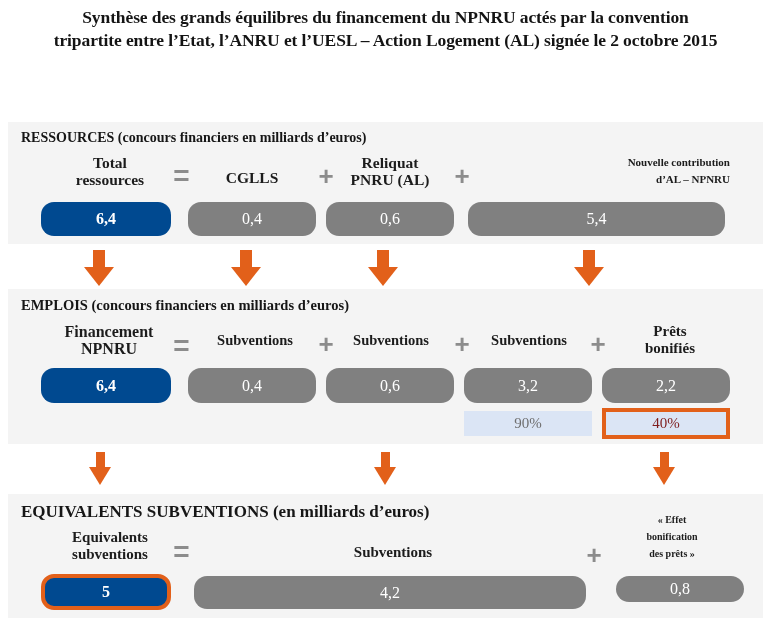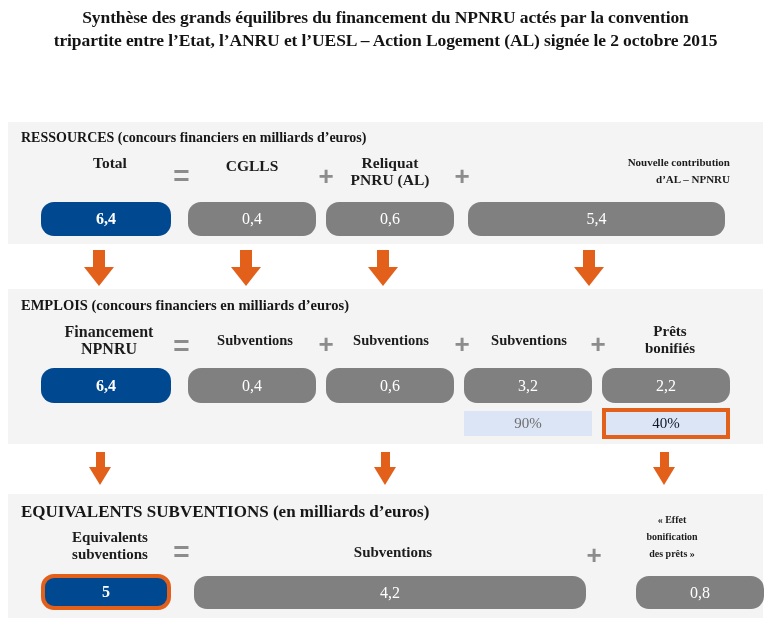--- a/index.html
+++ b/index.html
@@ -88,21 +88,21 @@
   .pbox {
     position: absolute;
     display: flex;
     align-items: center;
     justify-content: center;
     background: #dbe5f5;
     color: #6f6f6f;
     font-family: "Liberation Serif", serif;
     font-size: 15px;
   }
-  .pbox.outlined { border: 4px solid #e2601a; color: #0f172a; }
+  .pbox.outlined { border: 4px solid #e2601a; color: #7f1d1d; }
 
   
   .arrow {
     position: absolute;
     width: 30px;
     height: 36px;
   }
   .arrow .shaft {
     position: absolute;
     left: 9px; top: 0;
@@ -132,23 +132,24 @@
 <div class="title">
   <div>Synthèse des grands équilibres du financement du NPNRU actés par la convention</div>
   <div>tripartite entre l’Etat, l’ANRU et l’UESL – Action Logement (AL) signée le 2 octobre 2015</div>
 </div>
 
 <div class="panel" id="panel-ressources">
   <div class="panel-title">RESSOURCES (concours financiers en milliards d’euros)</div>
 
   <div class="col-label" style="left:24px; top:32px; width:156px; font-size:15.5px;">
     <div>Total</div>
+    <div>ressources</div>
   </div>
   <div class="op op-eq" style="left:160px; top:40px; width:26px;">=</div>
-  <div class="col-label" style="left:182px; top:35px; width:124px; font-size:15.5px;">
+  <div class="col-label" style="left:182px; top:47px; width:124px; font-size:15.5px;">
     <div>CGLLS</div>
   </div>
   <div class="op op-plus" style="left:306px; top:41px; width:24px;">+</div>
   <div class="col-label" style="left:320px; top:32px; width:124px; font-size:15.5px;">
     <div>Reliquat</div>
     <div>PNRU (AL)</div>
   </div>
   <div class="op op-plus" style="left:442px; top:41px; width:24px;">+</div>
   <div class="col-label" style="left:462px; top:32px; width:260px; font-size:11px;text-align:right;">
     <div>Nouvelle contribution</div>
@@ -231,14 +232,14 @@
   <div class="col-label" style="left:190px; top:50px; width:390px; font-size:15px;">Subventions</div>
   <div class="op op-plus" style="left:574px; top:48px; width:24px;">+</div>
   <div class="col-label" style="left:600px; top:17px; width:128px; font-size:10px;">
     <div>« Effet</div>
     <div>bonification</div>
     <div>des prêts »</div>
   </div>
 
   <div class="vbox blue outlined" style="left:33px; top:80px; width:130px; height:36px;">5</div>
   <div class="vbox grey" style="left:186px; top:82px; width:392px; height:33px;">4,2</div>
-  <div class="vbox grey" style="left:628px; top:82px; width:128px; height:33px;">0,8</div>
+  <div class="vbox grey" style="left:608px; top:82px; width:128px; height:26px;">0,8</div>
 </div>
 
 </body></html>

